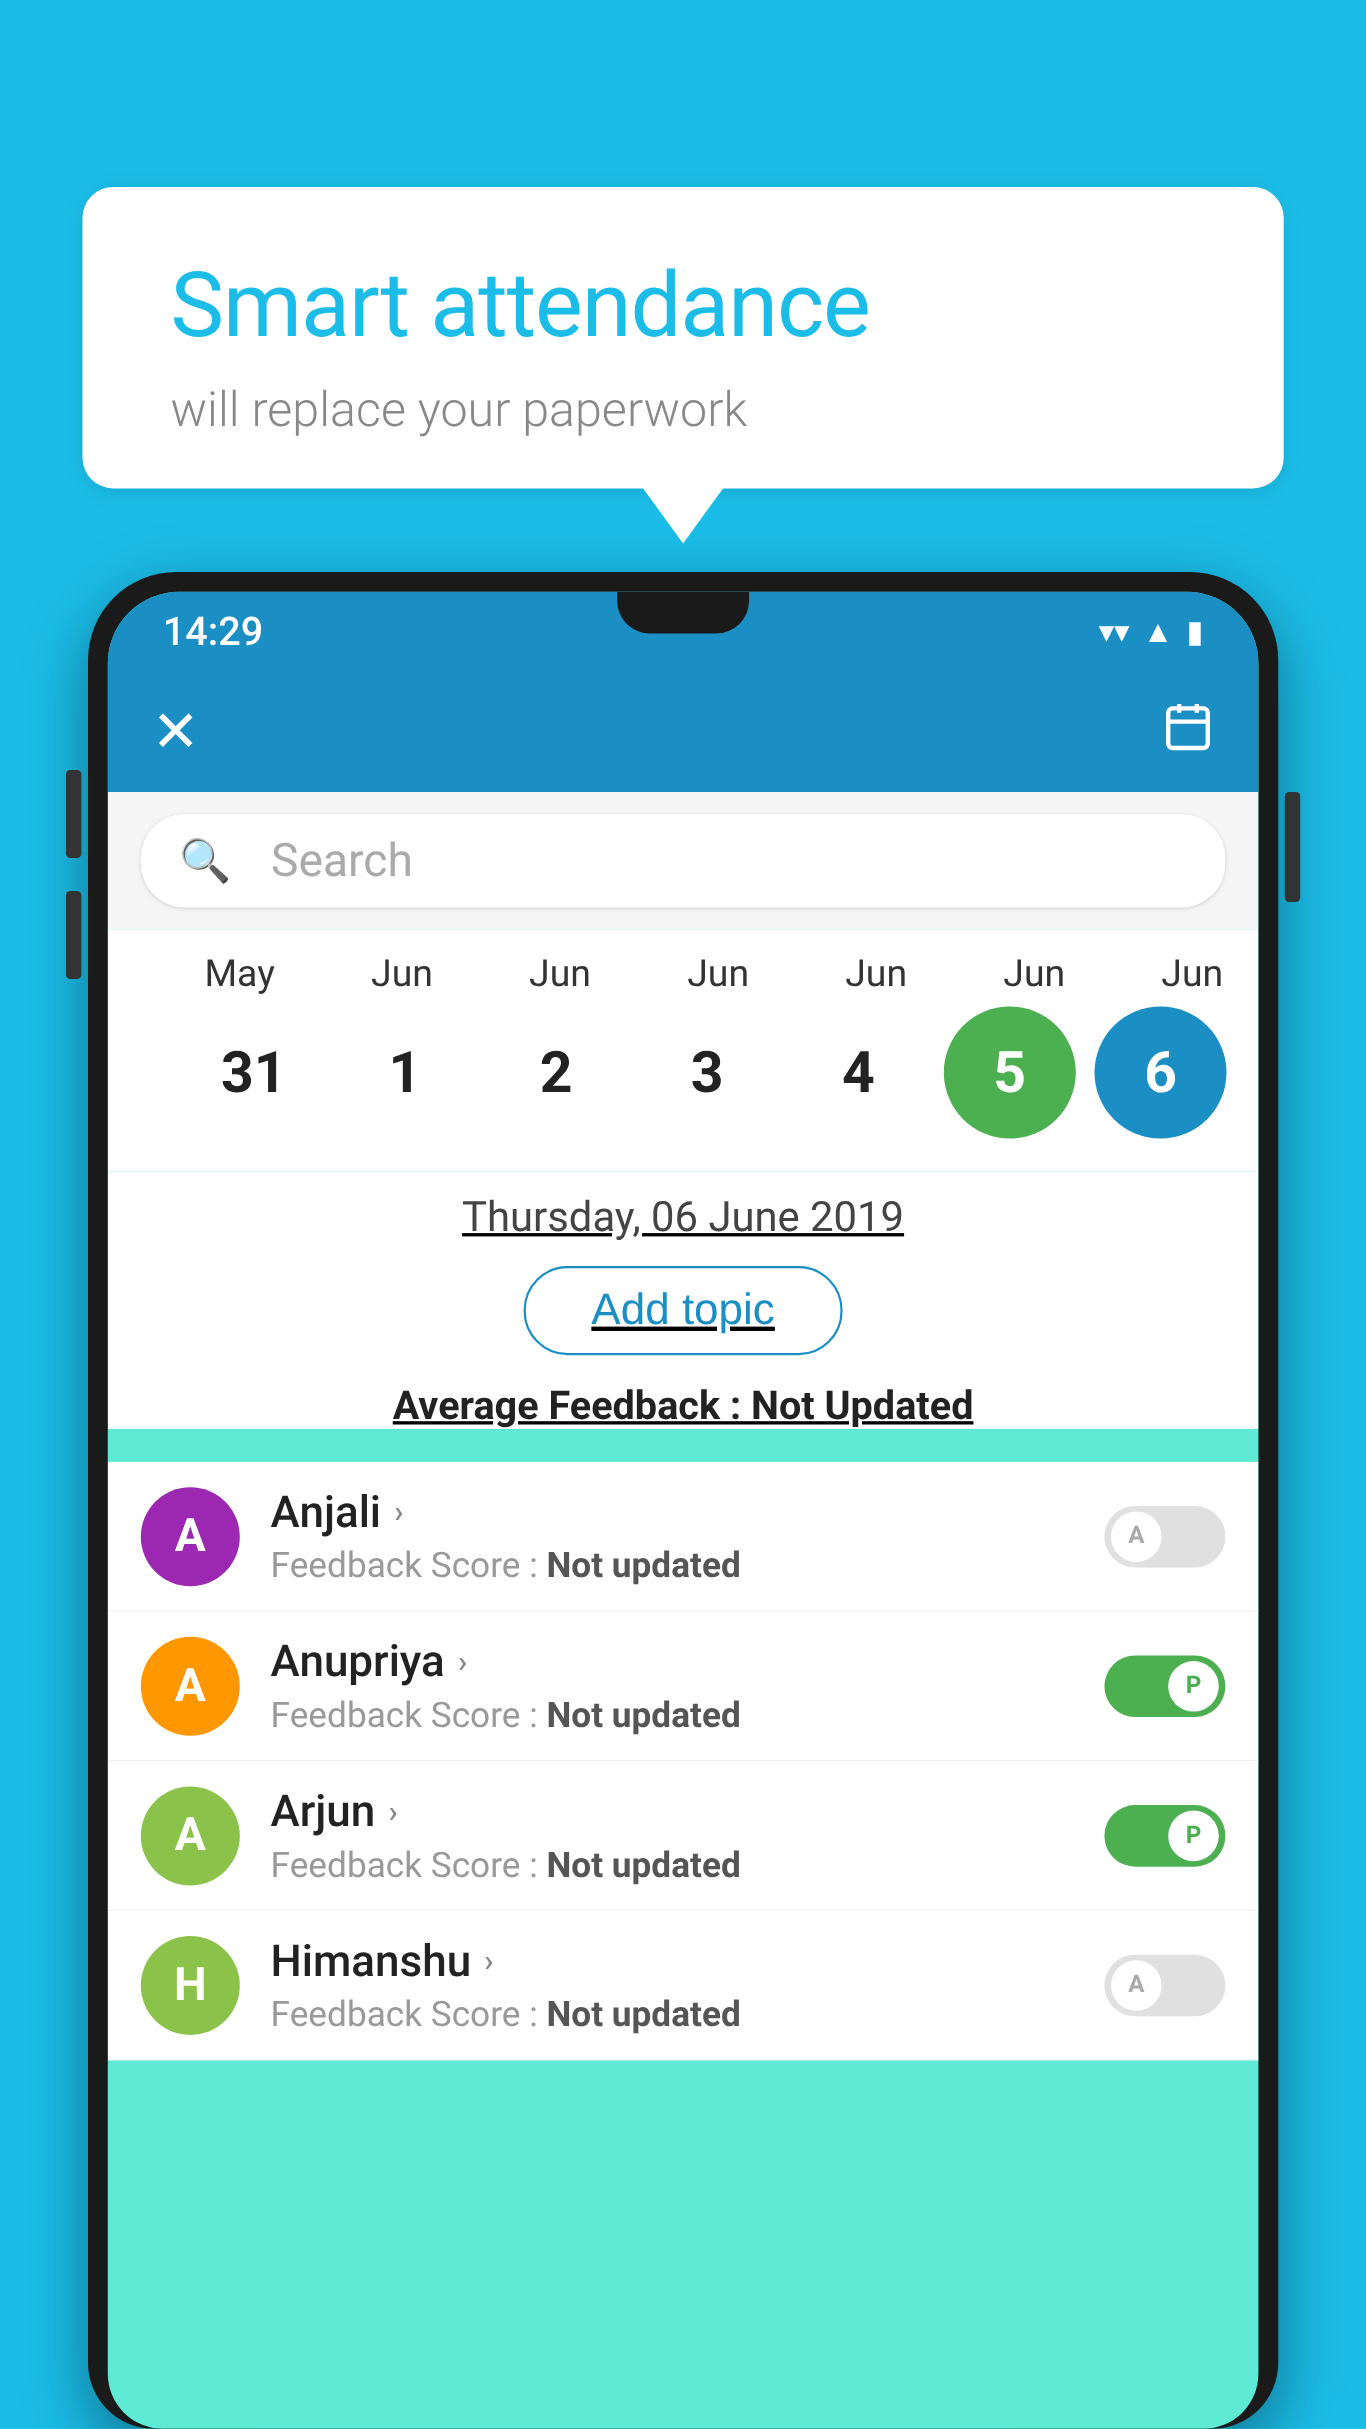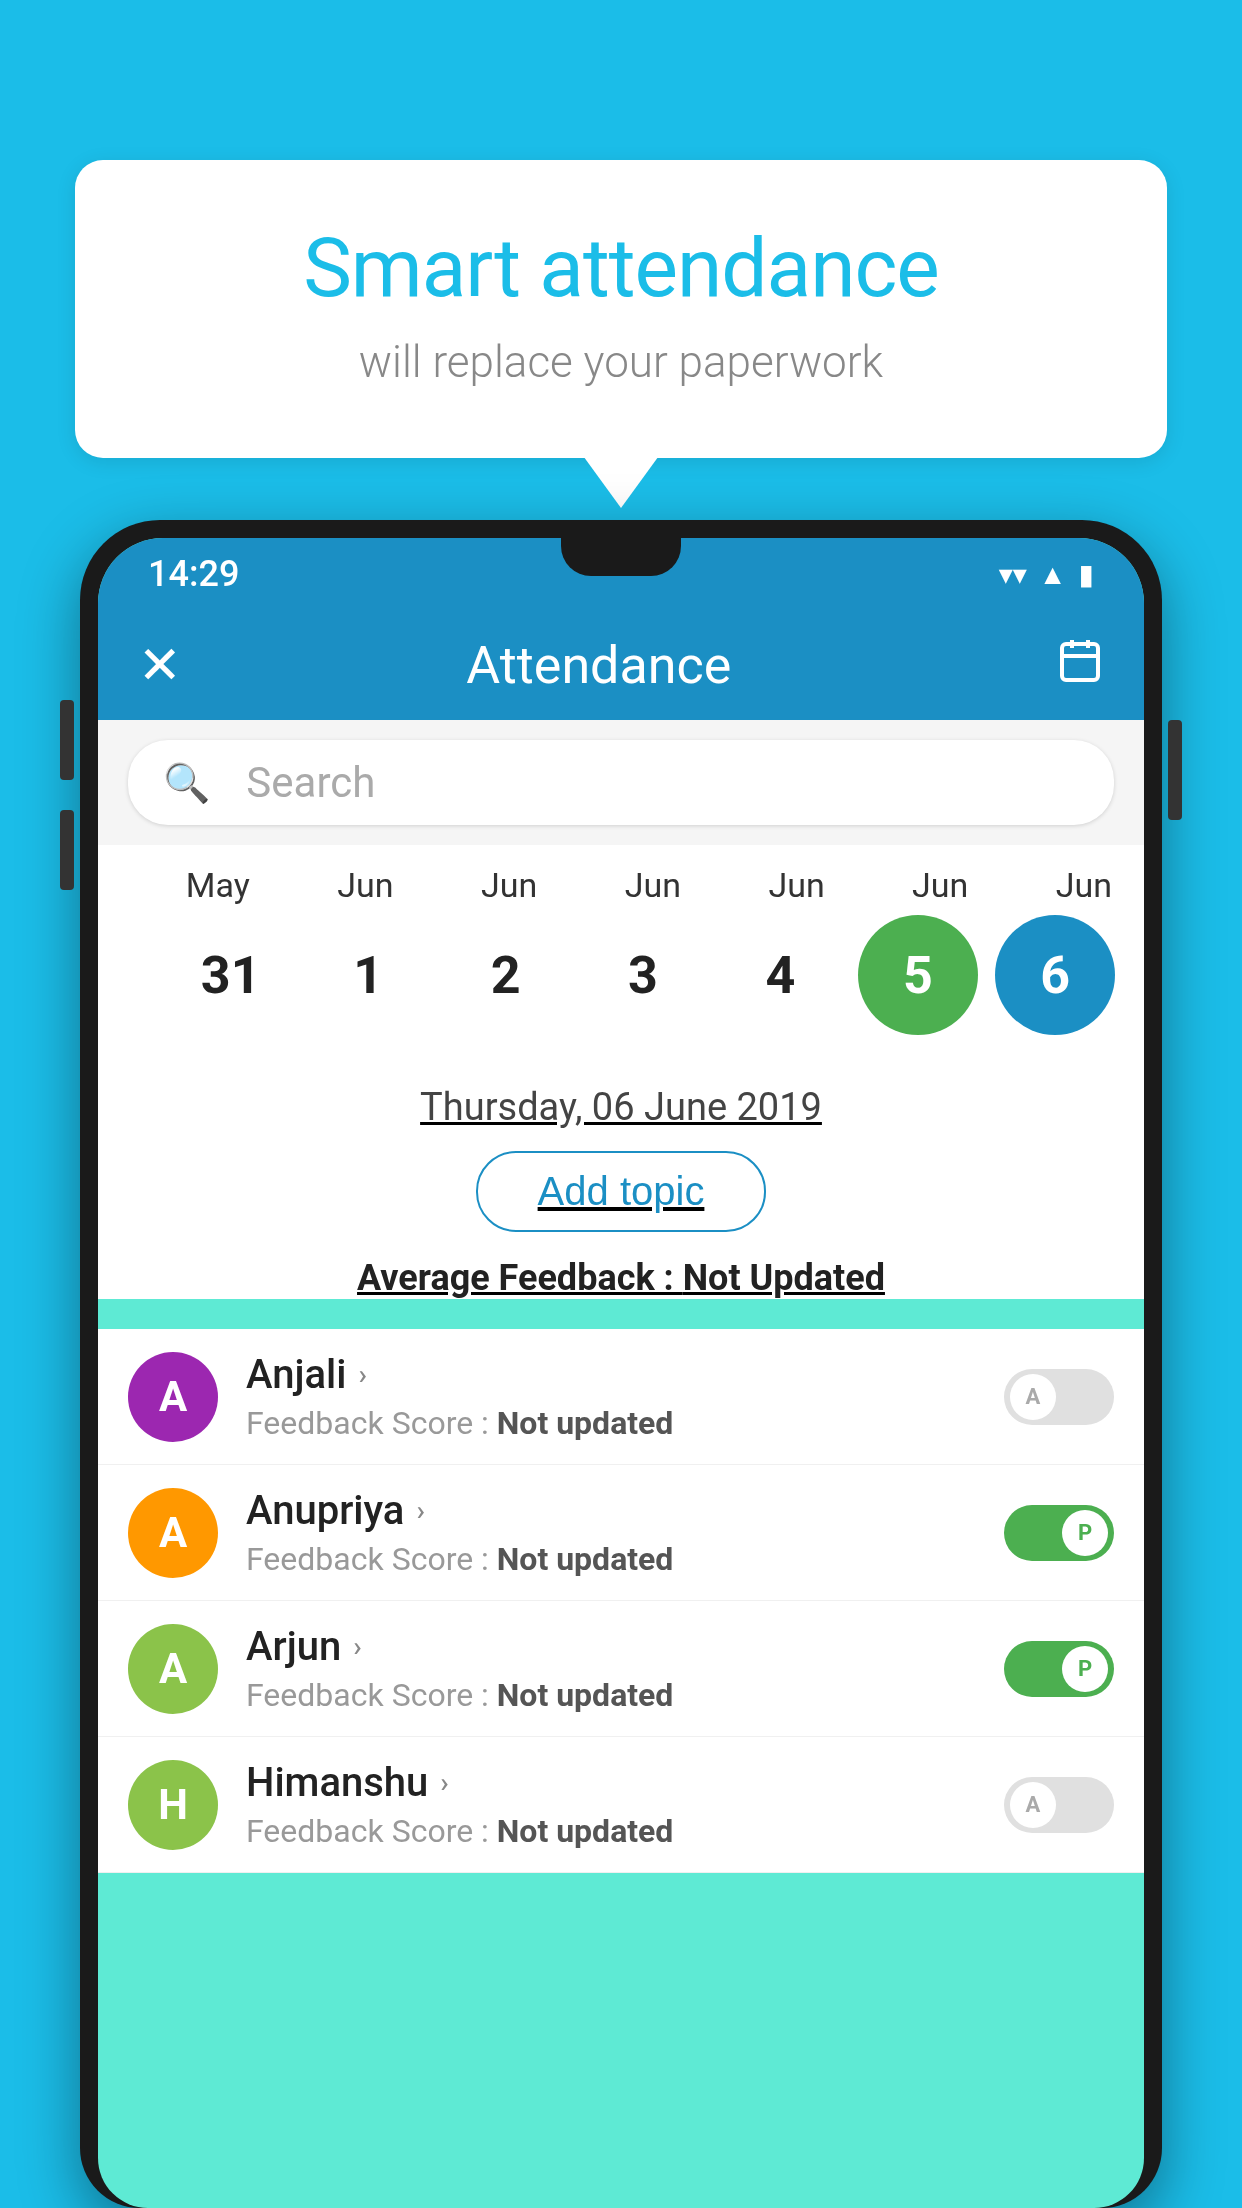--- a/index.html
+++ b/index.html
@@ -9,27 +9,26 @@
       height: 2208px;
       background-color: #1BBDE8;
       font-family: 'Roboto', Arial, sans-serif;
       overflow: hidden;
       position: relative;
     }
 
     
     .speech-bubble {
       position: absolute;
-      top: 160px;
+      top: 170px;
       left: 75px;
       right: 75px;
       background: white;
       border-radius: 28px;
-      padding: 60px 80px 70px;
-      text-align: center;
+      padding: 60px 80px 46px;
       box-shadow: 0 4px 20px rgba(0,0,0,0.1);
     }
     .speech-bubble::after {
       content: '';
       position: absolute;
       bottom: -50px;
       left: 50%;
       transform: translateX(-50%);
       width: 0;
       height: 0;
@@ -418,21 +417,20 @@
       <span class="status-time">14:29</span>
       <div class="status-icons">
         <span class="wifi-icon">▾▾</span>
         <span class="signal-icon">▲</span>
         <span class="battery-icon">▮</span>
       </div>
     </div>
 
     <div class="app-bar">
       <span class="close-btn">✕</span>
-      <span class="app-bar-title">Attendance</span>
       <span class="calendar-btn">
         <svg width="48" height="48" viewBox="0 0 24 24" fill="white">
           <rect x="3" y="4" width="18" height="18" rx="2" ry="2" fill="none" stroke="white" stroke-width="2"></rect>
           <line x1="16" y1="2" x2="16" y2="6" stroke="white" stroke-width="2"></line>
           <line x1="8" y1="2" x2="8" y2="6" stroke="white" stroke-width="2"></line>
           <line x1="3" y1="10" x2="21" y2="10" stroke="white" stroke-width="2"></line>
         </svg>
       </span>
     </div>
 

